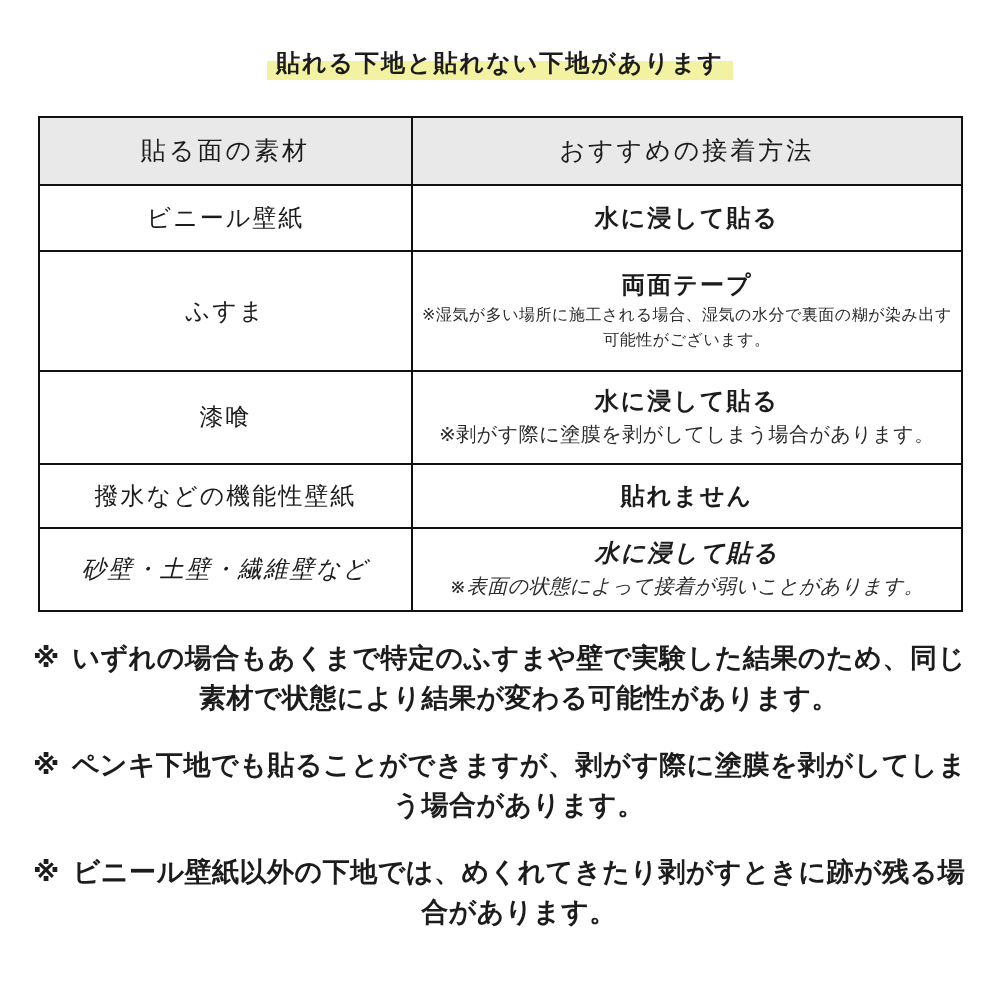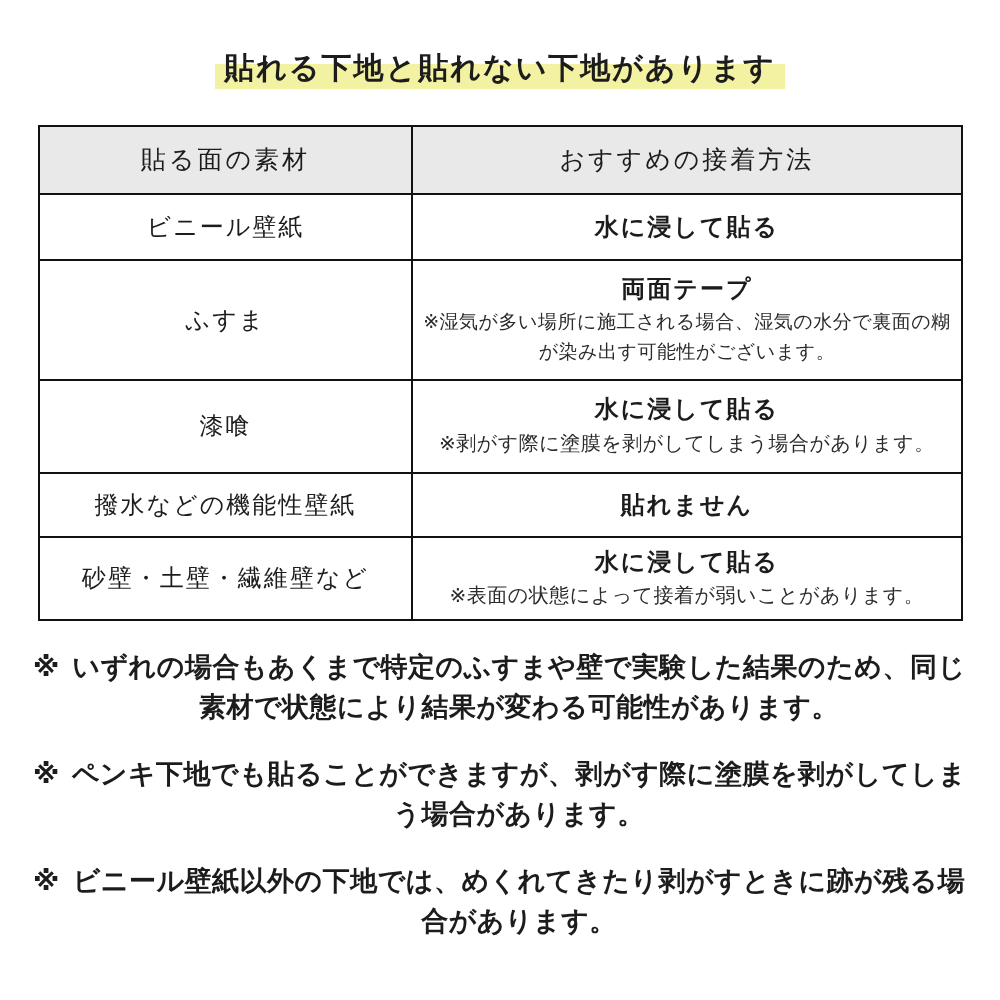--- a/index.html
+++ b/index.html
@@ -27,21 +27,21 @@
     letter-spacing:2px;
     line-height:1.35;
     padding:0 14px 6px 14px;
     border-bottom:5px solid var(--border);
   }
 
   
   .subtitle-row{text-align:center;margin-top:26px;}
   .page-subtitle{
     display:inline-block;
-    font-size:30px;
+    font-size:24px;
     font-weight:700;
     letter-spacing:2px;
     line-height:1.45;
     padding:0 9px;
     background:linear-gradient(to bottom, transparent 42%, var(--hl) 42%, var(--hl) 97%, transparent 97%);
   }
 
   
   table.adhesion{
     width:925px;
@@ -62,34 +62,34 @@
   table.adhesion thead th{
     background:var(--hdr-bg);
     font-size:25px;
     font-weight:500;
     letter-spacing:3px;
   }
   tr.r0{height:66px;}
   tr.r1{height:120px;}
   tr.r2{height:93px;}
   tr.r3{height:64px;}
-  tr.r4{height:68px;}
+  tr.r4{height:68px;font-style:italic;}
   td .material{
     font-size:24px;
     font-weight:500;
     letter-spacing:2px;
   }
   td .method{
     font-size:24px;
     font-weight:600;
     letter-spacing:2px;
     line-height:1.3;
   }
   td .cell-note{
-    font-size:19px;
+    font-size:16px;
     font-weight:400;
     letter-spacing:0.5px;
     line-height:1.55;
     color:var(--note);
     margin-top:3px;
   }
   tr.r2 td .cell-note,
   tr.r4 td .cell-note{font-size:20px;}
 
   

